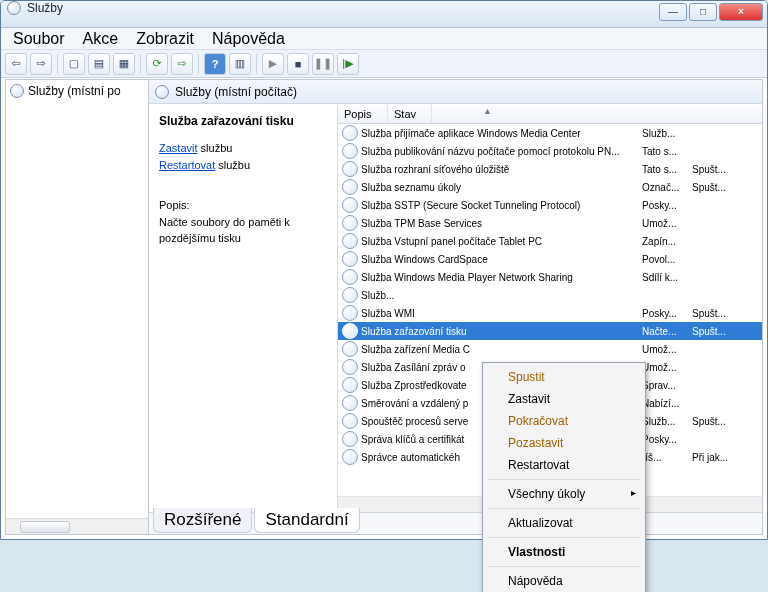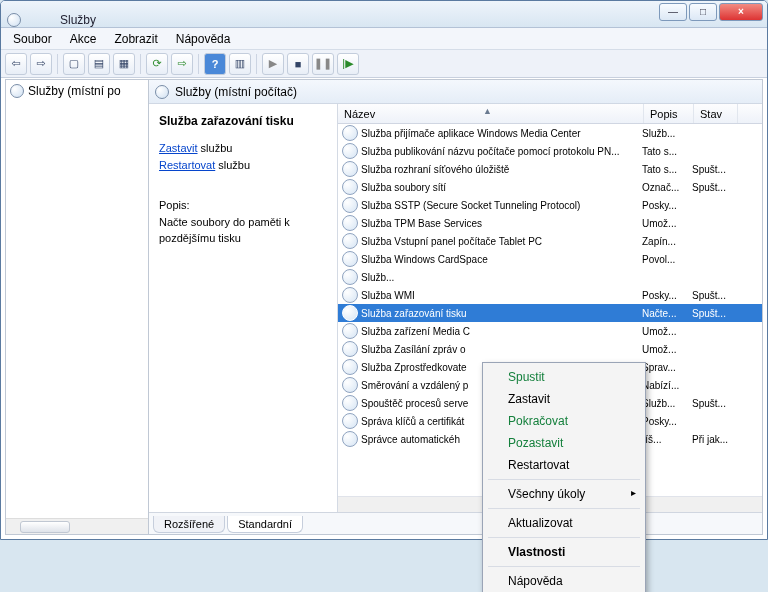--- a/index.html
+++ b/index.html
@@ -1,23 +1,23 @@
 <!DOCTYPE html>
 <html><head>
 <meta charset="utf-8">
 <style>
   * { box-sizing: border-box; font-family: "Segoe UI", Tahoma, sans-serif; }
   body { margin: 0; background: #d8e6f0; width: 768px; height: 592px; overflow: hidden; position: relative; }
   .window { position: absolute; left: 0; top: 0; width: 768px; height: 540px; background: #fff; border: 1px solid #5a7aa0; border-radius: 5px 5px 0 0; overflow: hidden; }
-  .titlebar { height: 27px; background: linear-gradient(#eef4fb,#d8e6f2); display: flex; align-items: flex-end; padding: 0 0 0 6px; font-size: 12px; color: #223; border-bottom: 1px solid #b3c2d6; position: relative; gap: 33px; }
+  .titlebar { height: 27px; background: linear-gradient(#eef4fb,#d8e6f2); display: flex; align-items: flex-start; padding: 0 0 0 6px; font-size: 12px; color: #223; border-bottom: 1px solid #b3c2d6; position: relative; }
   .titlebar .appicon { width: 14px; height: 14px; border: 1px solid #7a8ea8; border-radius: 7px; margin-right: 6px; background: radial-gradient(circle at 30% 30%,#fff,#cfe0f2); }
   .winbtns { position: absolute; right: 4px; top: 2px; display: flex; gap: 2px; }
   .winbtn { width: 28px; height: 18px; border: 1px solid #7d99bb; border-radius: 3px; background: linear-gradient(#f8fbff,#dce8f5); font-size: 10px; line-height: 16px; text-align: center; color: #334; }
   .winbtn.close { width: 44px; background: linear-gradient(#f28b82,#d33); color: #fff; font-weight: bold; }
-  .menubar { height: 22px; background: #f3f6fb; display: flex; align-items: center; font-size: 12px; padding: 0 4px; border-bottom: 1px solid #d5dde8; gap: 2px; }
+  .menubar { height: 22px; background: #f3f6fb; display: flex; align-items: center; font-size: 16px; padding: 0 4px; border-bottom: 1px solid #d5dde8; gap: 2px; }
   .menubar span { padding: 2px 8px; }
   .toolbar { height: 28px; background: #eef2f9; border-bottom: 1px solid #c8d0de; display: flex; align-items: center; padding: 0 4px; gap: 3px; }
   .tbtn { width: 22px; height: 22px; border: 1px solid #c3cddc; border-radius: 3px; background: linear-gradient(#fff,#e8eef7); font-size: 11px; display: flex; align-items: center; justify-content: center; color: #346; }
   .tsep { width: 1px; height: 20px; background: #ccd4e2; margin: 0 2px; }
   .content { position: absolute; top: 78px; bottom: 4px; left: 4px; right: 4px; display: flex; }
   .leftpane { width: 144px; border: 1px solid #c0c8d4; background: #fff; overflow: hidden; }
   .leftpane .treeroot { padding: 4px 4px; font-size: 12px; display: flex; align-items: flex-end; gap: 4px; }
   .leftpane .treeroot .nicon { width: 14px; height: 14px; border: 1px solid #7a8ea8; border-radius: 7px; background: radial-gradient(circle at 30% 30%,#fff,#cfe0f2); }
   .lscroll { height: 16px; background: #f0f0f0; position: absolute; bottom: 0; left: 0; right: 0; border-top: 1px solid #ddd; }
   .lscroll .thumb { position: absolute; left: 14px; top: 2px; width: 50px; height: 12px; background: linear-gradient(#fff,#dfe3ea); border: 1px solid #c0c7d2; border-radius: 3px; }
@@ -37,26 +37,26 @@
   .ch.stav { width: 44px; }
   .sortarrow { position: absolute; left: 145px; top: 2px; color: #6a7a90; font-size: 9px; }
   .rows { flex: 1; overflow: hidden; font-size: 10px; position: relative; }
   .row { height: 18px; display: flex; align-items: center; white-space: nowrap; }
   .row .ic { width: 16px; height: 16px; margin: 0 3px 0 4px; border: 1px solid #90a4c0; border-radius: 8px; background: radial-gradient(circle at 30% 30%,#fff,#d5e4f4); flex-shrink: 0; }
   .row .n { width: 281px; overflow: hidden; text-overflow: ellipsis; padding-right: 4px; }
   .row .p { width: 50px; overflow: hidden; text-overflow: ellipsis; }
   .row .s { width: 40px; overflow: hidden; text-overflow: ellipsis; }
   .row.sel { background: #2f7cd6; color: #fff; }
   .row.sel .ic { border-color: #fff; }
-  .tabs { height: 22px; display: flex; align-items: flex-end; padding-left: 4px; font-size: 11px; border-top: 1px solid #d0d6e0; background: #f6f8fb; }
+  .tabs { height: 22px; display: flex; align-items: flex-end; padding-left: 4px; font-size: 17px; border-top: 1px solid #d0d6e0; background: #f6f8fb; }
   .tab { padding: 2px 10px; border: 1px solid #c6cedc; border-top: none; border-radius: 0 0 6px 6px; background: #fff; margin-right: 2px; position: relative; top: -1px; }
   .tab.inactive { background: #f0f2f7; }
   .ctxt { position: absolute; width: 164px; background: #f4f4f4; border: 1px solid #9aa4b6; box-shadow: 2px 3px 6px rgba(0,0,0,0.3); font-size: 12px; padding: 3px; z-index: 50; }
   .ctxt .mi { padding: 4px 18px 4px 22px; position: relative; }
-  .ctxt .mi.disabled { color: #15803d; }
+  .ctxt .mi.disabled { color: #a16207; }
   .ctxt .mi.bold { font-weight: bold; }
   .ctxt .msep { height: 1px; background: #d8dce4; margin: 3px 2px; }
   .ctxt .sub::after { content: "▸"; position: absolute; right: 6px; top: 4px; font-size: 10px; }
   .hscroll { height: 16px; background: #f0f0f0; border-top: 1px solid #e0e3ea; }
 </style>
 </head>
 <body>
 
 <div class="window">
 
@@ -116,21 +116,20 @@
       <div class="rbody">
         <div class="detail">
           <h3>Služba zařazování tisku</h3>
           <div><a>Zastavit</a><span> službu</span></div>
           <div><a>Restartovat</a><span> službu</span></div>
           <div class="desc-label">Popis:</div>
           <div>Načte soubory do paměti k pozdějšímu tisku</div>
         </div>
         <div class="list">
           <div class="colhead">
-            <div class="ch name">Název</div>
             <span class="sortarrow">▲</span>
             <div class="ch popis">Popis</div>
             <div class="ch stav">Stav</div>
           </div>
           <div class="rows" id="rows">
               <div class="row">
                 <span class="ic"></span>
                 <span class="n">Služba přijímače aplikace Windows Media Center</span>
                 <span class="p">Služb...</span>
                 <span class="s"></span>
@@ -142,21 +141,21 @@
                 <span class="s"></span>
               </div>
               <div class="row">
                 <span class="ic"></span>
                 <span class="n">Služba rozhraní síťového úložiště</span>
                 <span class="p">Tato s...</span>
                 <span class="s">Spušt...</span>
               </div>
               <div class="row">
                 <span class="ic"></span>
-                <span class="n">Služba soubory sítí</span>
+                <span class="n">Služba seznamu úkoly</span>
                 <span class="p">Označ...</span>
                 <span class="s">Spušt...</span>
               </div>
               <div class="row">
                 <span class="ic"></span>
                 <span class="n">Služba SSTP (Secure Socket Tunneling Protocol)</span>
                 <span class="p">Posky...</span>
                 <span class="s"></span>
               </div>
               <div class="row">
@@ -168,20 +167,26 @@
               <div class="row">
                 <span class="ic"></span>
                 <span class="n">Služba Vstupní panel počítače Tablet PC</span>
                 <span class="p">Zapín...</span>
                 <span class="s"></span>
               </div>
               <div class="row">
                 <span class="ic"></span>
                 <span class="n">Služba Windows CardSpace</span>
                 <span class="p">Povol...</span>
+                <span class="s"></span>
+              </div>
+              <div class="row">
+                <span class="ic"></span>
+                <span class="n">Služba Windows Media Player Network Sharing</span>
+                <span class="p">Sdílí k...</span>
                 <span class="s"></span>
               </div>
               <div class="row">
                 <span class="ic"></span>
                 <span class="p">Služb...</span>
                 <span class="s"></span>
               </div>
               <div class="row">
                 <span class="ic"></span>
                 <span class="n">Služba WMI</span>

